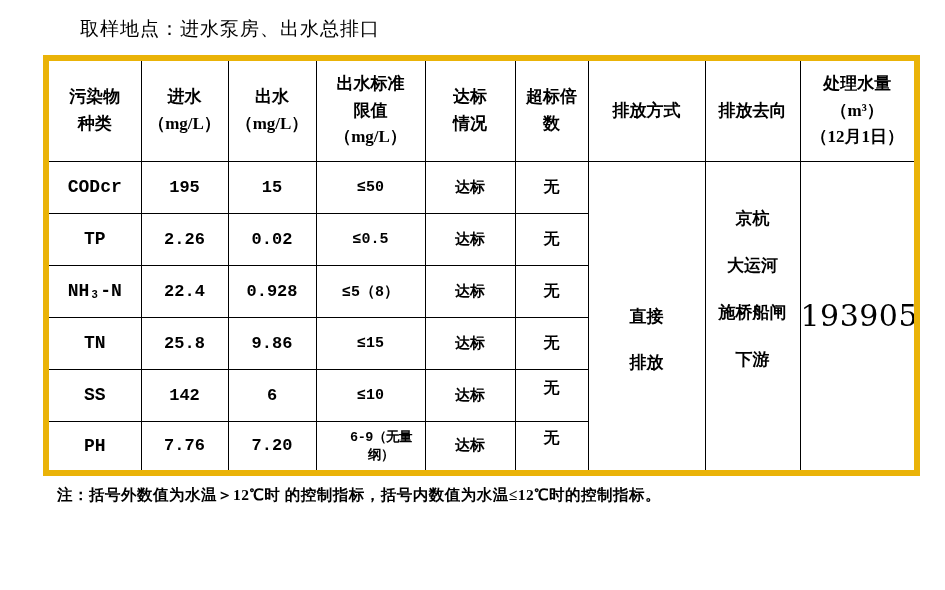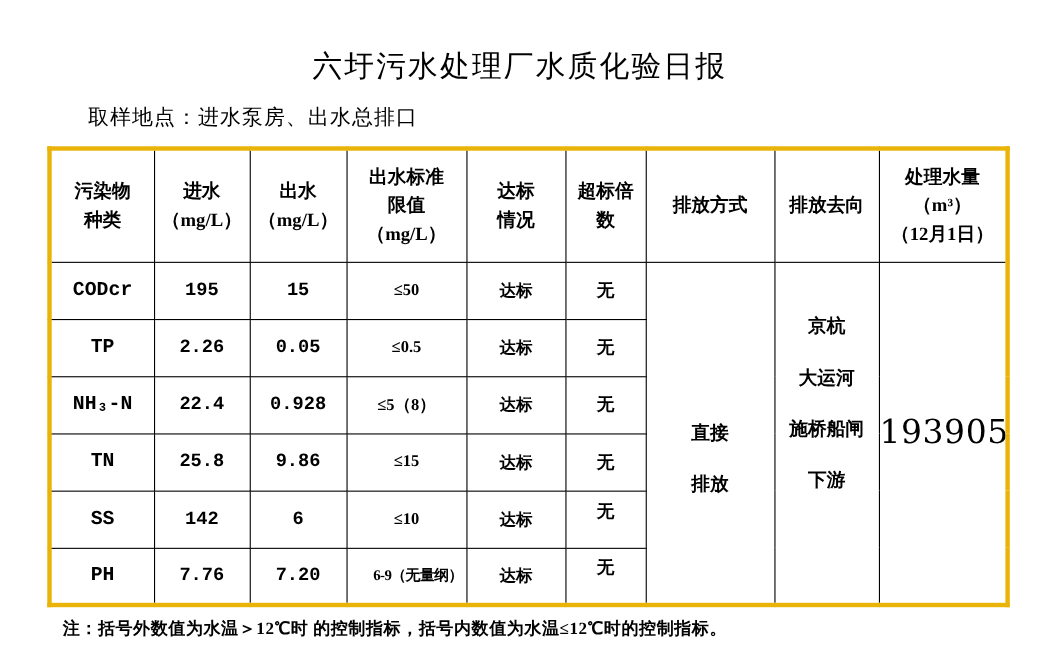--- a/index.html
+++ b/index.html
@@ -33,21 +33,21 @@
     font-family: "Liberation Sans", sans-serif;
     font-size: 19px;
     font-weight: 400;
   }
 
   table.report {
     border-collapse: collapse;
     table-layout: fixed;
     width: 871px;
     margin: 13px 0 0 43px;
-    border: 4px solid #eab308;
+    border: 6px solid #eab308;
   }
   table.report th, table.report td {
     border: 1.5px solid #000;
     text-align: center;
     vertical-align: middle;
     white-space: pre-line;
     overflow: hidden;
     padding: 0;
   }
   table.report thead tr { height: 103px; }
@@ -63,21 +63,21 @@
     font-family: "Liberation Mono", "DejaVu Sans Mono", monospace;
     font-weight: 700;
     font-size: 18px;
   }
   td.num {
     font-family: "Liberation Mono", "DejaVu Sans Mono", monospace;
     font-weight: 700;
     font-size: 17px;
   }
   td.limit {
-    font-family: Liberation Serif, serif;
+    font-family: Liberation Mono, monospace;
     font-weight: 700;
     font-size: 15px;
   }
   td.limit.small { font-size: 13.5px; letter-spacing: -0.5px; padding-left: 21px; }
   td.status { font-weight: 700; font-size: 15px; }
   td.exceed { font-weight: 700; font-size: 16px; }
   td.exceed .lift { position: relative; top: -7px; display: inline-block; }
 
   td.mode {
     font-weight: 700;
@@ -103,21 +103,20 @@
     font-size: 15.5px;
     font-weight: 700;
     letter-spacing: 0.5px;
   }
 </style>
 </head>
 <body>
 
 <div class="page">
 
-  <h1 class="report-title">六圩污水处理厂水质化验日报</h1>
 
   <div class="meta-row">
     <div class="sampling">取样地点：进水泵房、出水总排口</div>
   </div>
 
   <table class="report">
     <colgroup>
       <col style="width:95px">
         <col style="width:87px">
         <col style="width:88px">
@@ -162,21 +161,21 @@
 排放</span></td>
         <td class="dest" rowspan="6"><span>京杭
 大运河
 施桥船闸
 下游</span></td>
         <td class="volume" rowspan="6">193905</td>
       </tr>
       <tr>
         <td class="param">TP</td>
         <td class="num">2.26</td>
-        <td class="num">0.05</td>
+        <td class="num">0.02</td>
         <td class="limit">≤0.5</td>
         <td class="status">达标</td>
         <td class="exceed">无</td>
       </tr>
       <tr>
         <td class="param">NH₃-N</td>
         <td class="num">22.4</td>
         <td class="num">0.928</td>
         <td class="limit">≤5（8）</td>
         <td class="status">达标</td>

